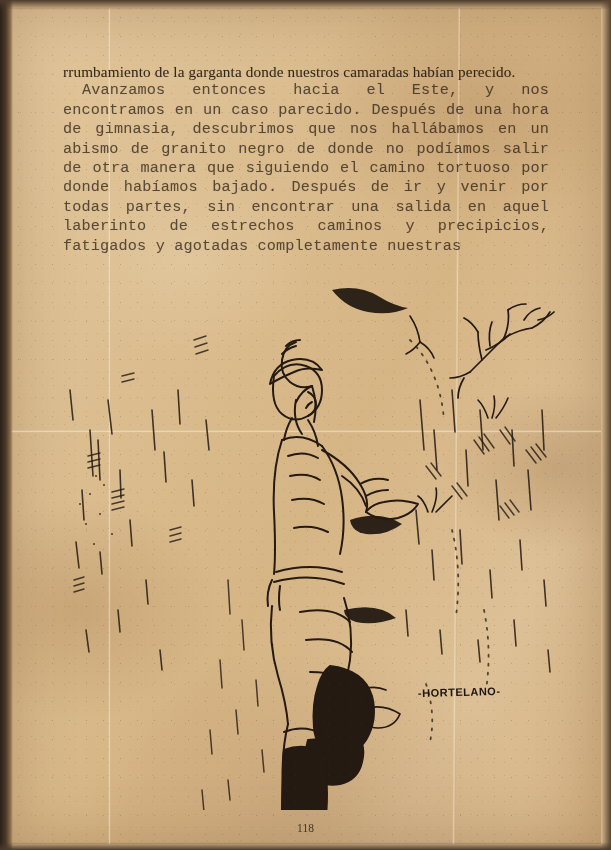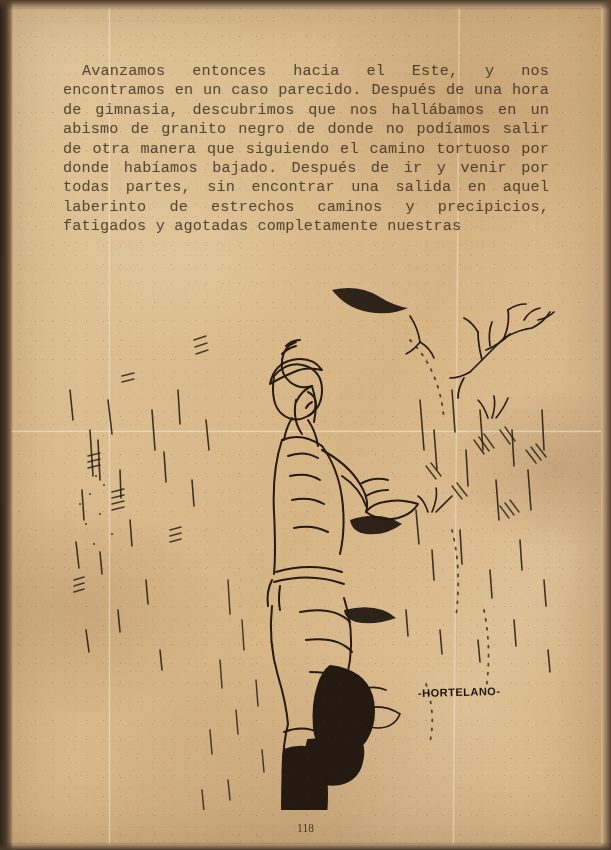--- a/index.html
+++ b/index.html
@@ -138,20 +138,21 @@
 <body>
 
 <div class="page">
 
   <div class="paper"></div>
   <div class="crease c1"></div>
   <div class="crease c2"></div>
   <div class="crease-h"></div>
 
   <div class="textblock">
+    <p>rrumbamiento de la garganta donde nuestros camaradas habían perecido.</p>
     <p class="indent faded">Avanzamos entonces hacia el Este, y nos encontramos en un caso parecido. Después de una hora de gimnasia, descubrimos que nos hallábamos en un abismo de granito negro de donde no podíamos salir de otra manera que siguiendo el camino tortuoso por donde habíamos bajado. Después de ir y venir por todas partes, sin encontrar una salida en aquel laberinto de estrechos caminos y precipicios, fatigados y agotadas completamente nuestras</p>
   </div>
 
   <div class="illus">
     <svg width="500" height="530" viewBox="0 0 500 530" xmlns="http://www.w3.org/2000/svg">
       <g stroke="#241a12" fill="none" stroke-linecap="round" stroke-linejoin="round">
 
         <g stroke-width="1.6" opacity="0.85">
           <path d="M30 150 l3 46"></path>
           <path d="M38 160 l2 40"></path>

